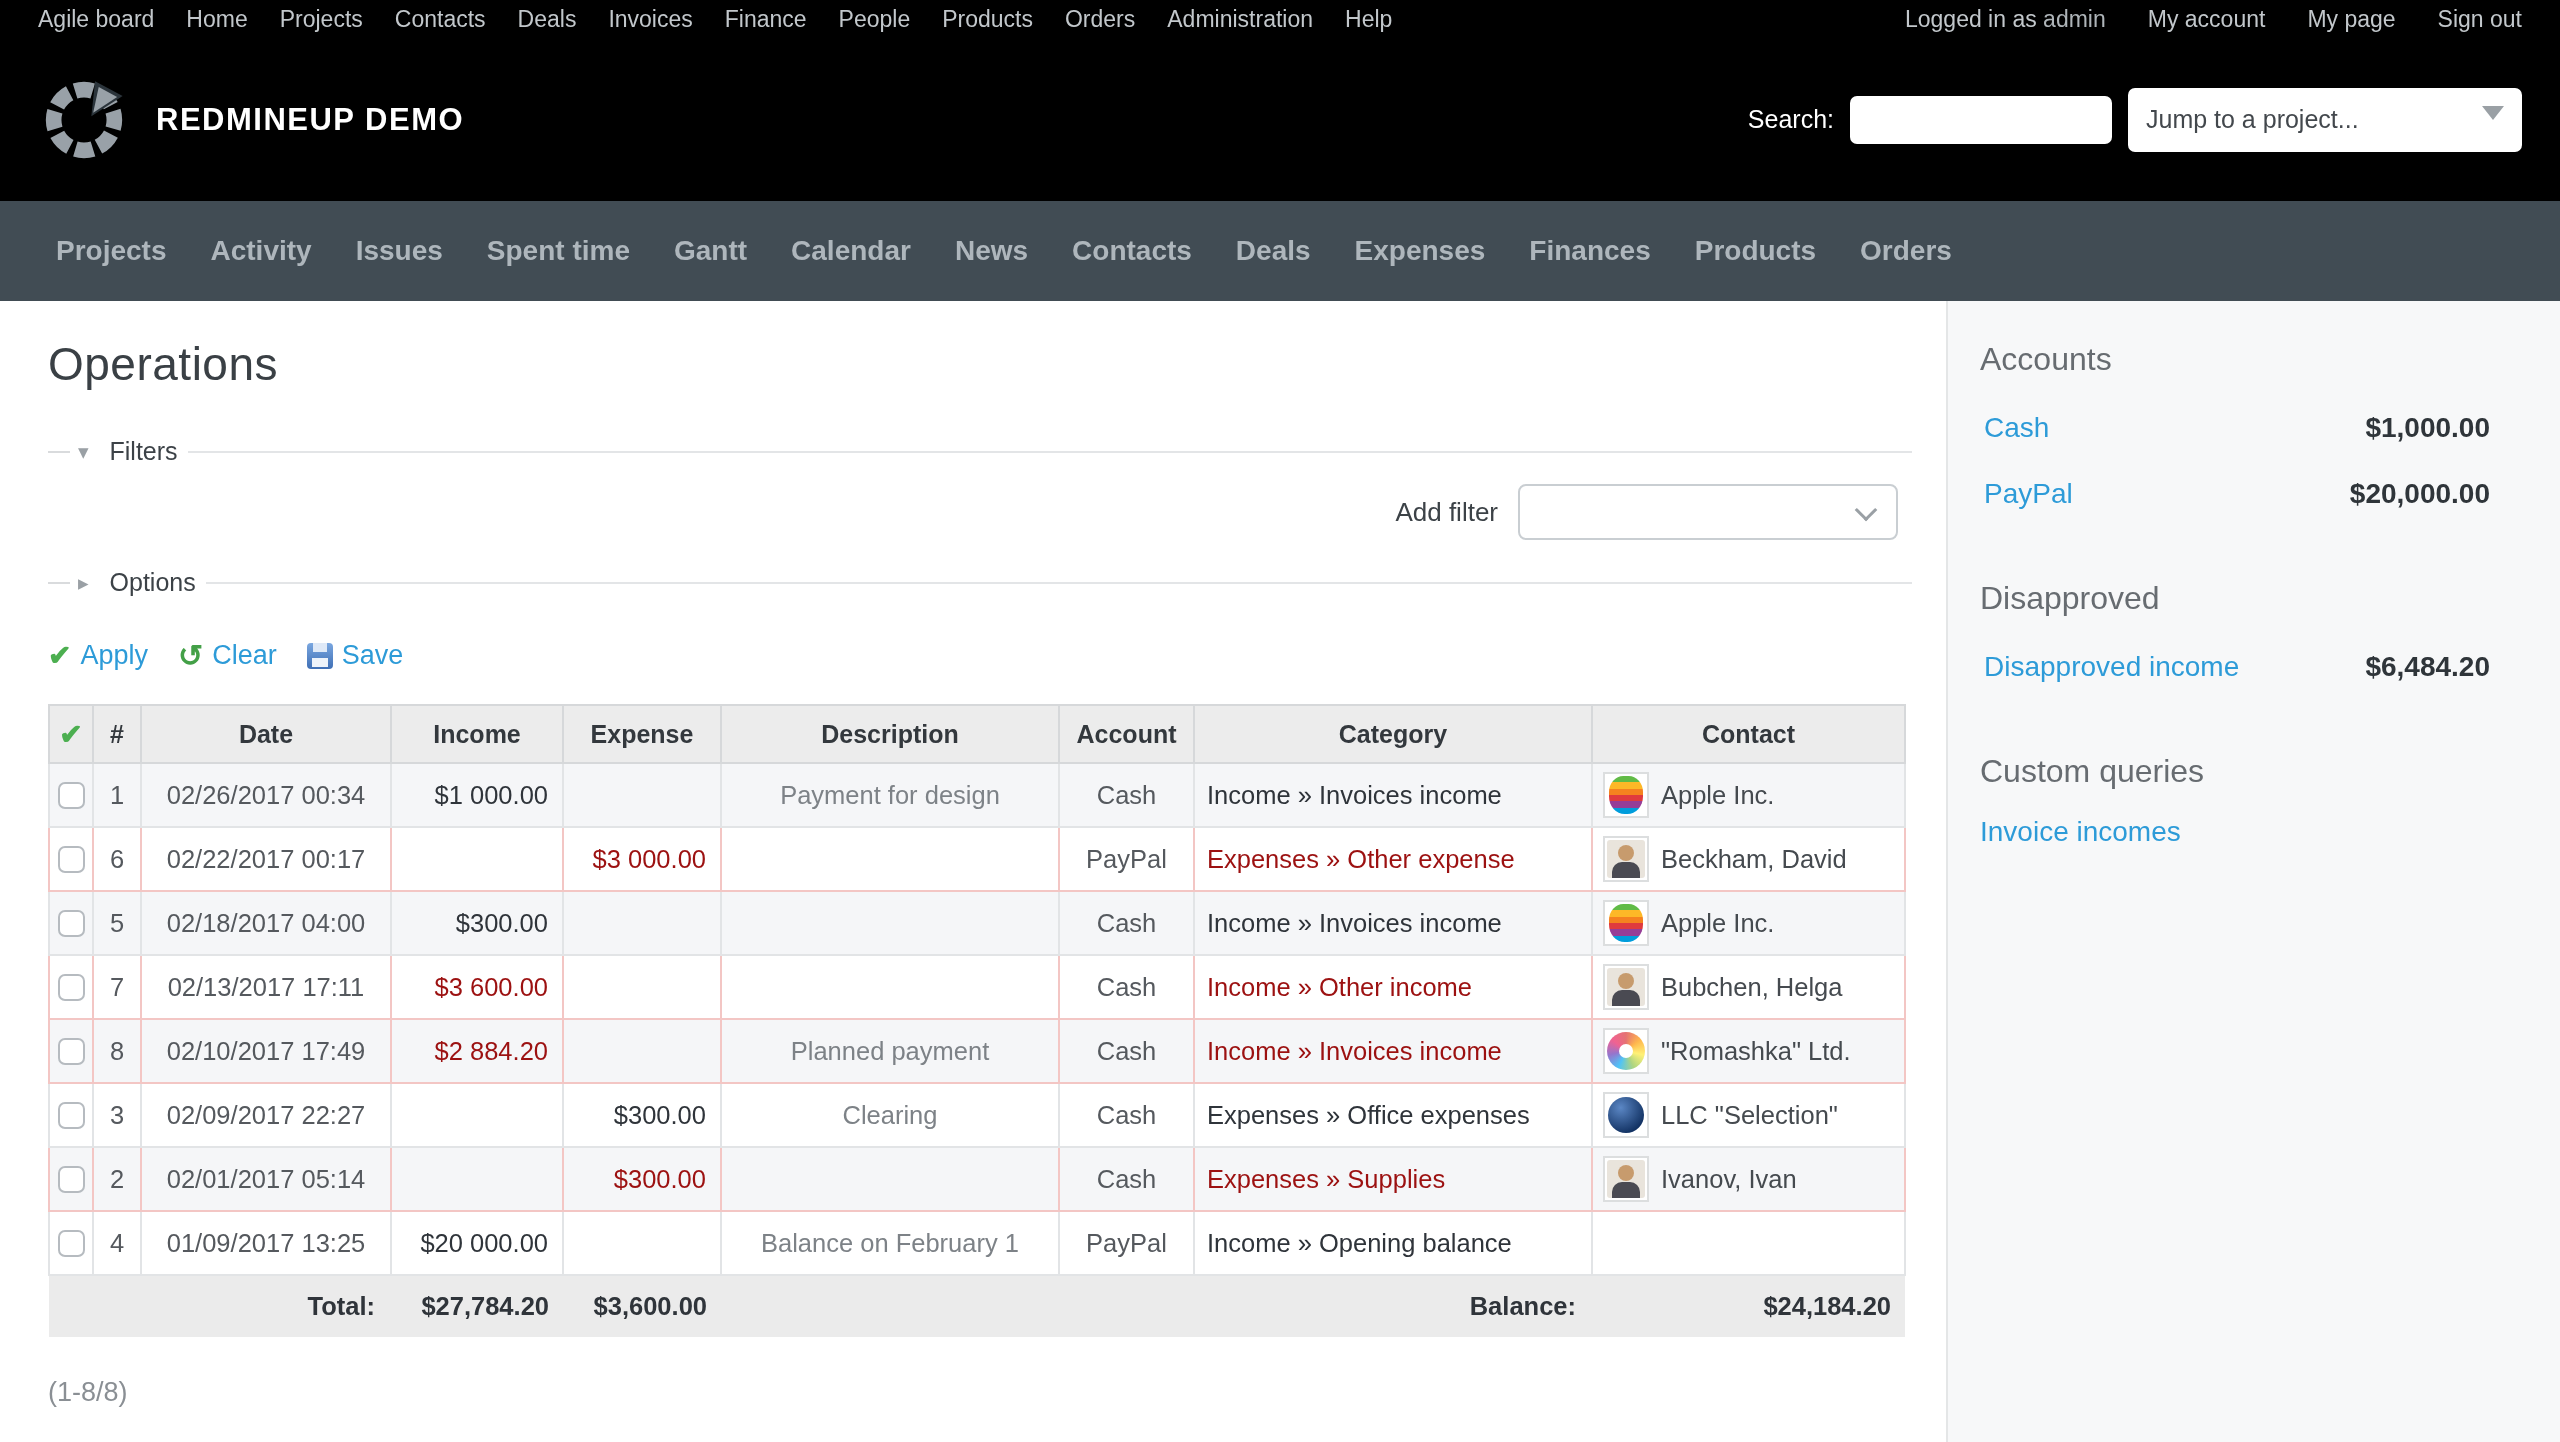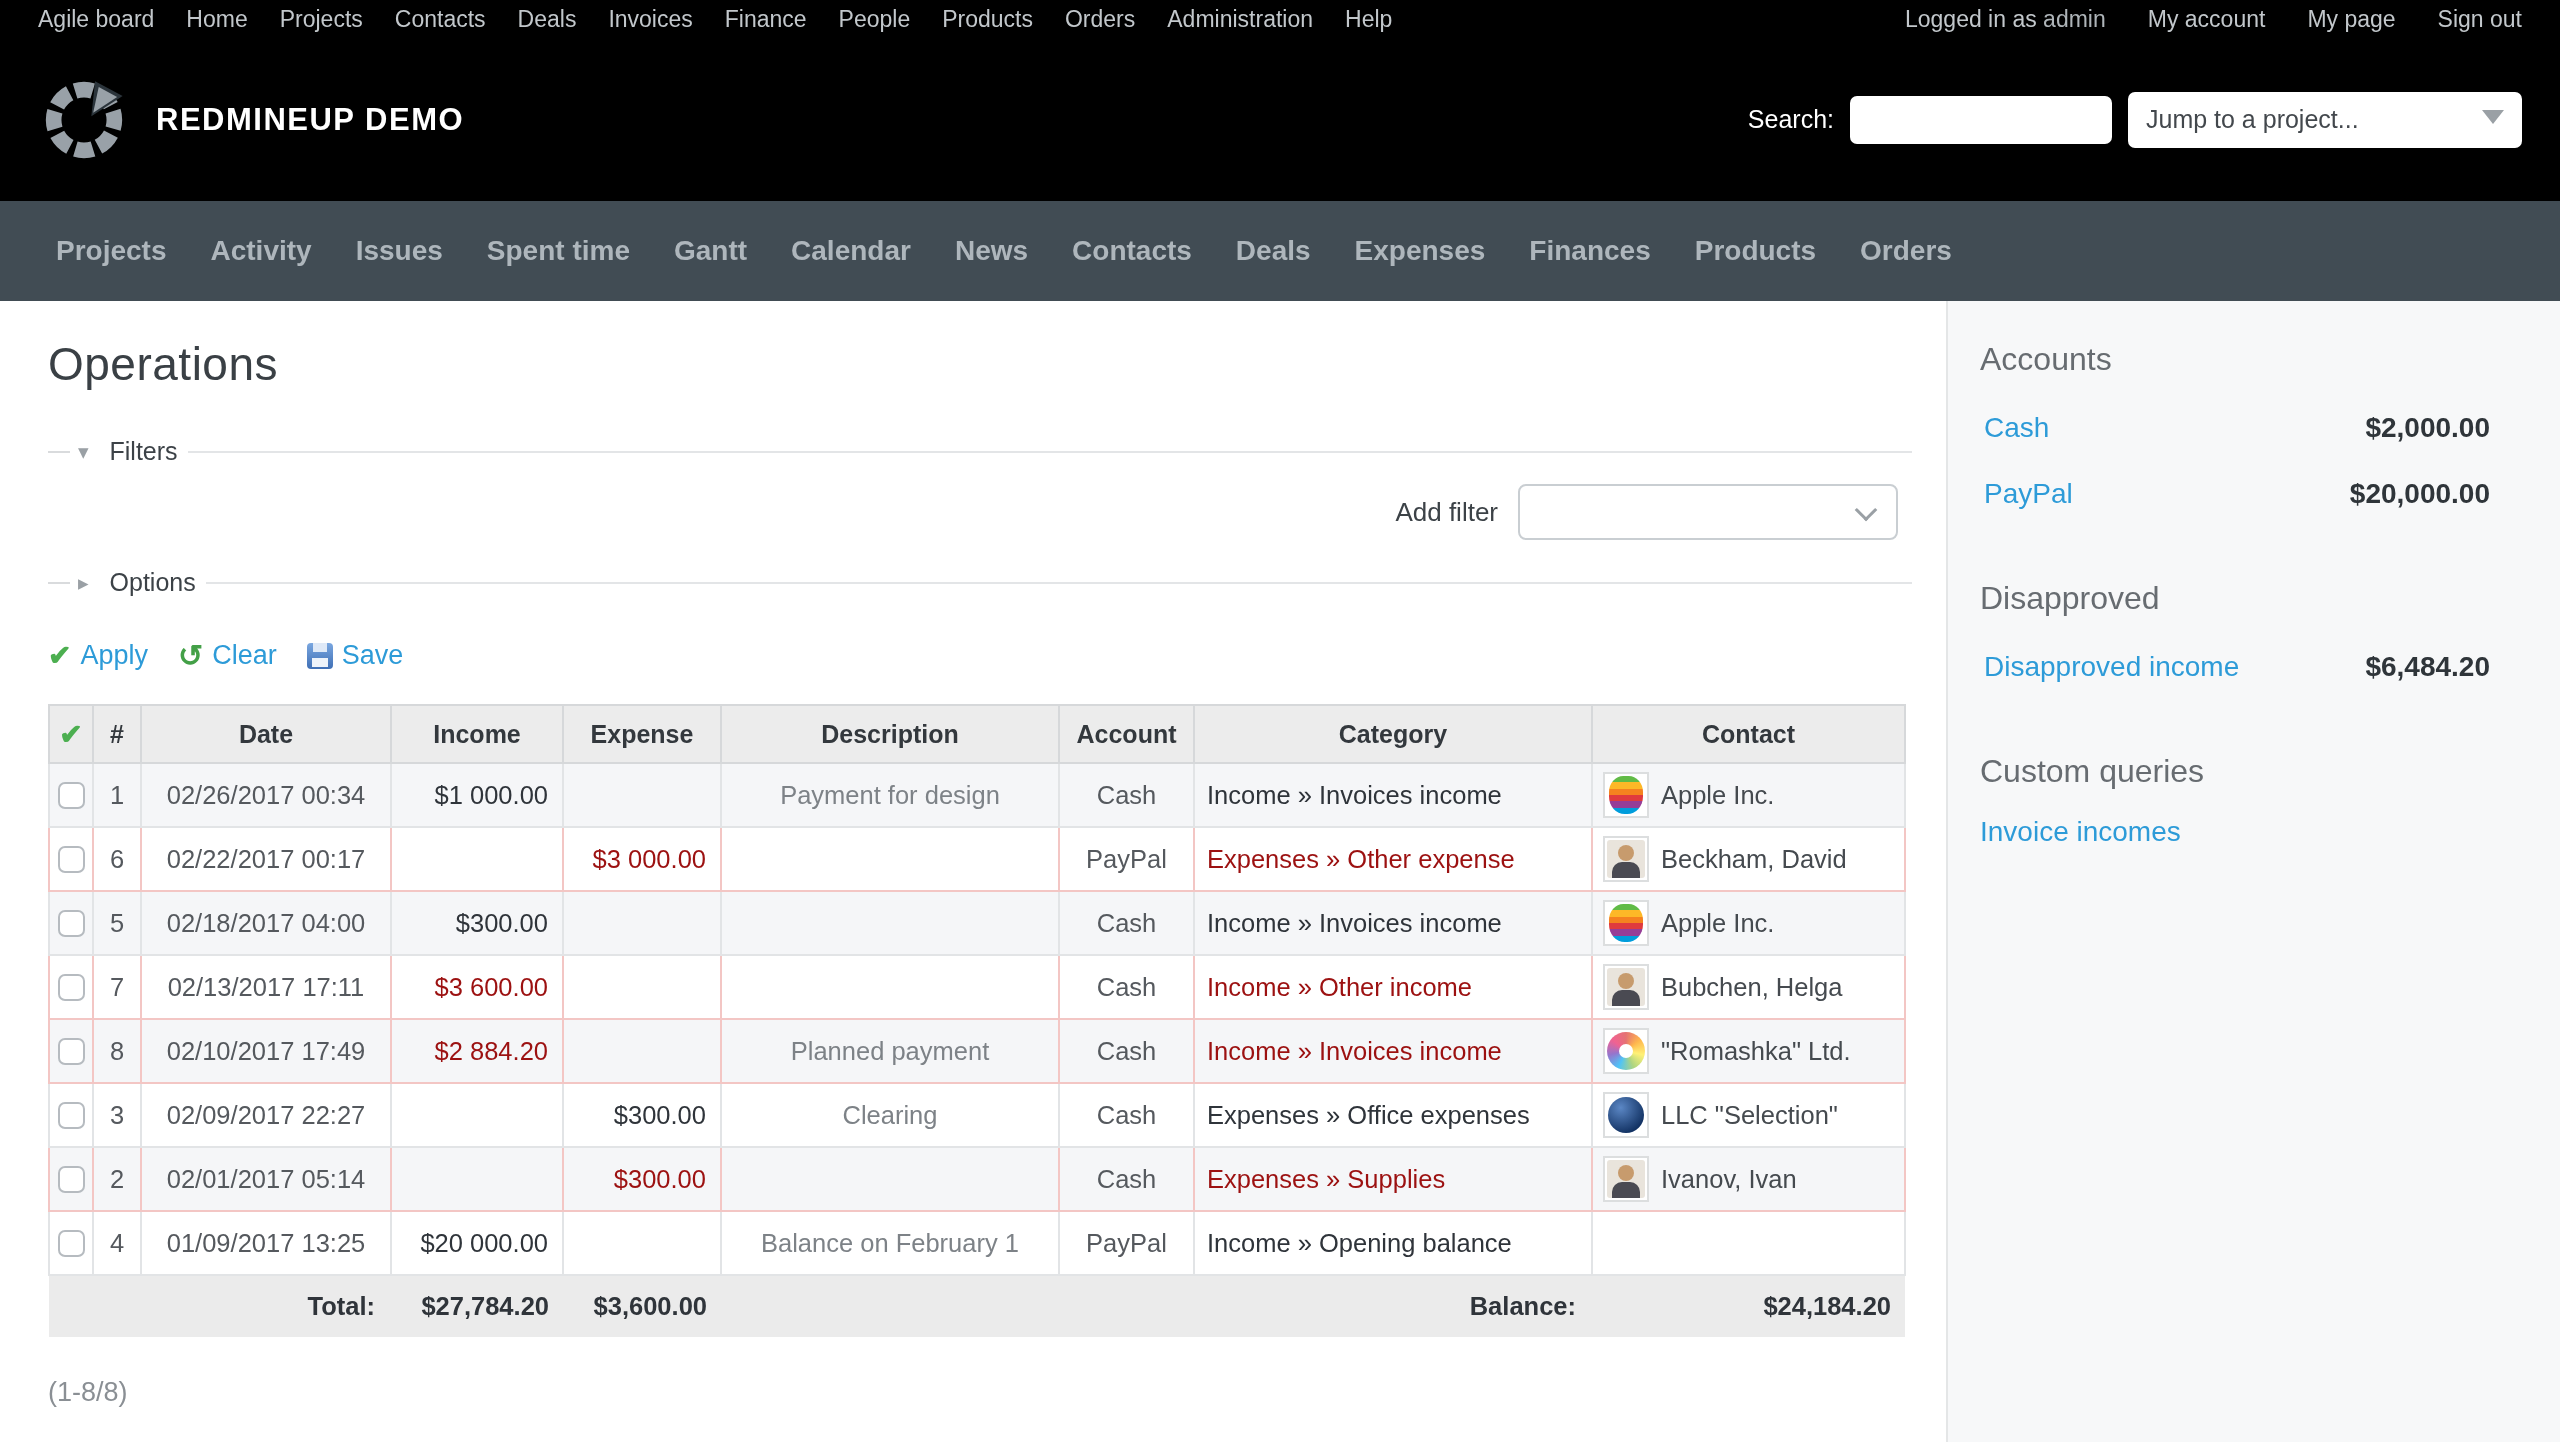--- a/index.html
+++ b/index.html
@@ -14,21 +14,21 @@
   .logged-in { color:#f2f4f5; }
   .logged-in .user { color:#aeb4b8; }
 
   
   .header { height:163px; background:#000000; display:flex; align-items:center; padding:0 38px;justify-content:space-between; }
   .logo-ring { width:92px; height:92px; flex:0 0 auto; }
   .app-title { color:#ffffff; font-size:31px; font-weight:bold; letter-spacing:1.5px; margin-left:26px; }
   .header-right { margin-left:auto; display:flex; align-items:center; gap:16px; }
   .search-label { color:#ffffff; font-size:25px; }
   .search-input { width:262px; height:48px; border:none; border-radius:7px; background:#ffffff; font-size:24px; padding:0 14px; outline:none; }
-  .project-select { width:394px; height:56px; border-radius:7px; background:#ffffff; display:flex; align-items:center; padding:0 18px; font-size:25px; color:#43484d; position:relative; cursor:pointer; }
+  .project-select { width:394px; height:64px; border-radius:7px; background:#ffffff; display:flex; align-items:center; padding:0 18px; font-size:25px; color:#43484d; position:relative; cursor:pointer; }
   .project-select .tri-down { position:absolute; right:18px; top:18px; width:0; height:0; border-left:11px solid transparent; border-right:11px solid transparent; border-top:14px solid #9aa0a5; }
 
   
   .nav { height:100px; background:#414c54; display:flex; align-items:center; padding:0 56px; gap:44px; }
   .nav a { font-size:28px; font-weight:bold; color:#aeb6bc; text-decoration:none; white-space:nowrap; }
 
   
   .content-wrap { display:flex; height:1141px; }
   .main { flex:1; padding:0 0 0 48px; }
   .main-inner { width:1864px; }
@@ -394,21 +394,21 @@
 
       <div class="pagination">(1-8/8)</div>
     </div>
   </div>
 
   <div class="sidebar">
     <div class="sb-heading">Accounts</div>
     <div id="sb-accounts">
         <div class="sb-row">
           <a href="#">Cash</a>
-          <span class="amt">$2,000.00</span>
+          <span class="amt">$1,000.00</span>
         </div>
         <div class="sb-row">
           <a href="#">PayPal</a>
           <span class="amt">$20,000.00</span>
         </div>
       </div>
     <div class="sb-gap"></div>
     <div class="sb-heading">Disapproved</div>
     <div id="sb-disapproved">
         <div class="sb-row">

